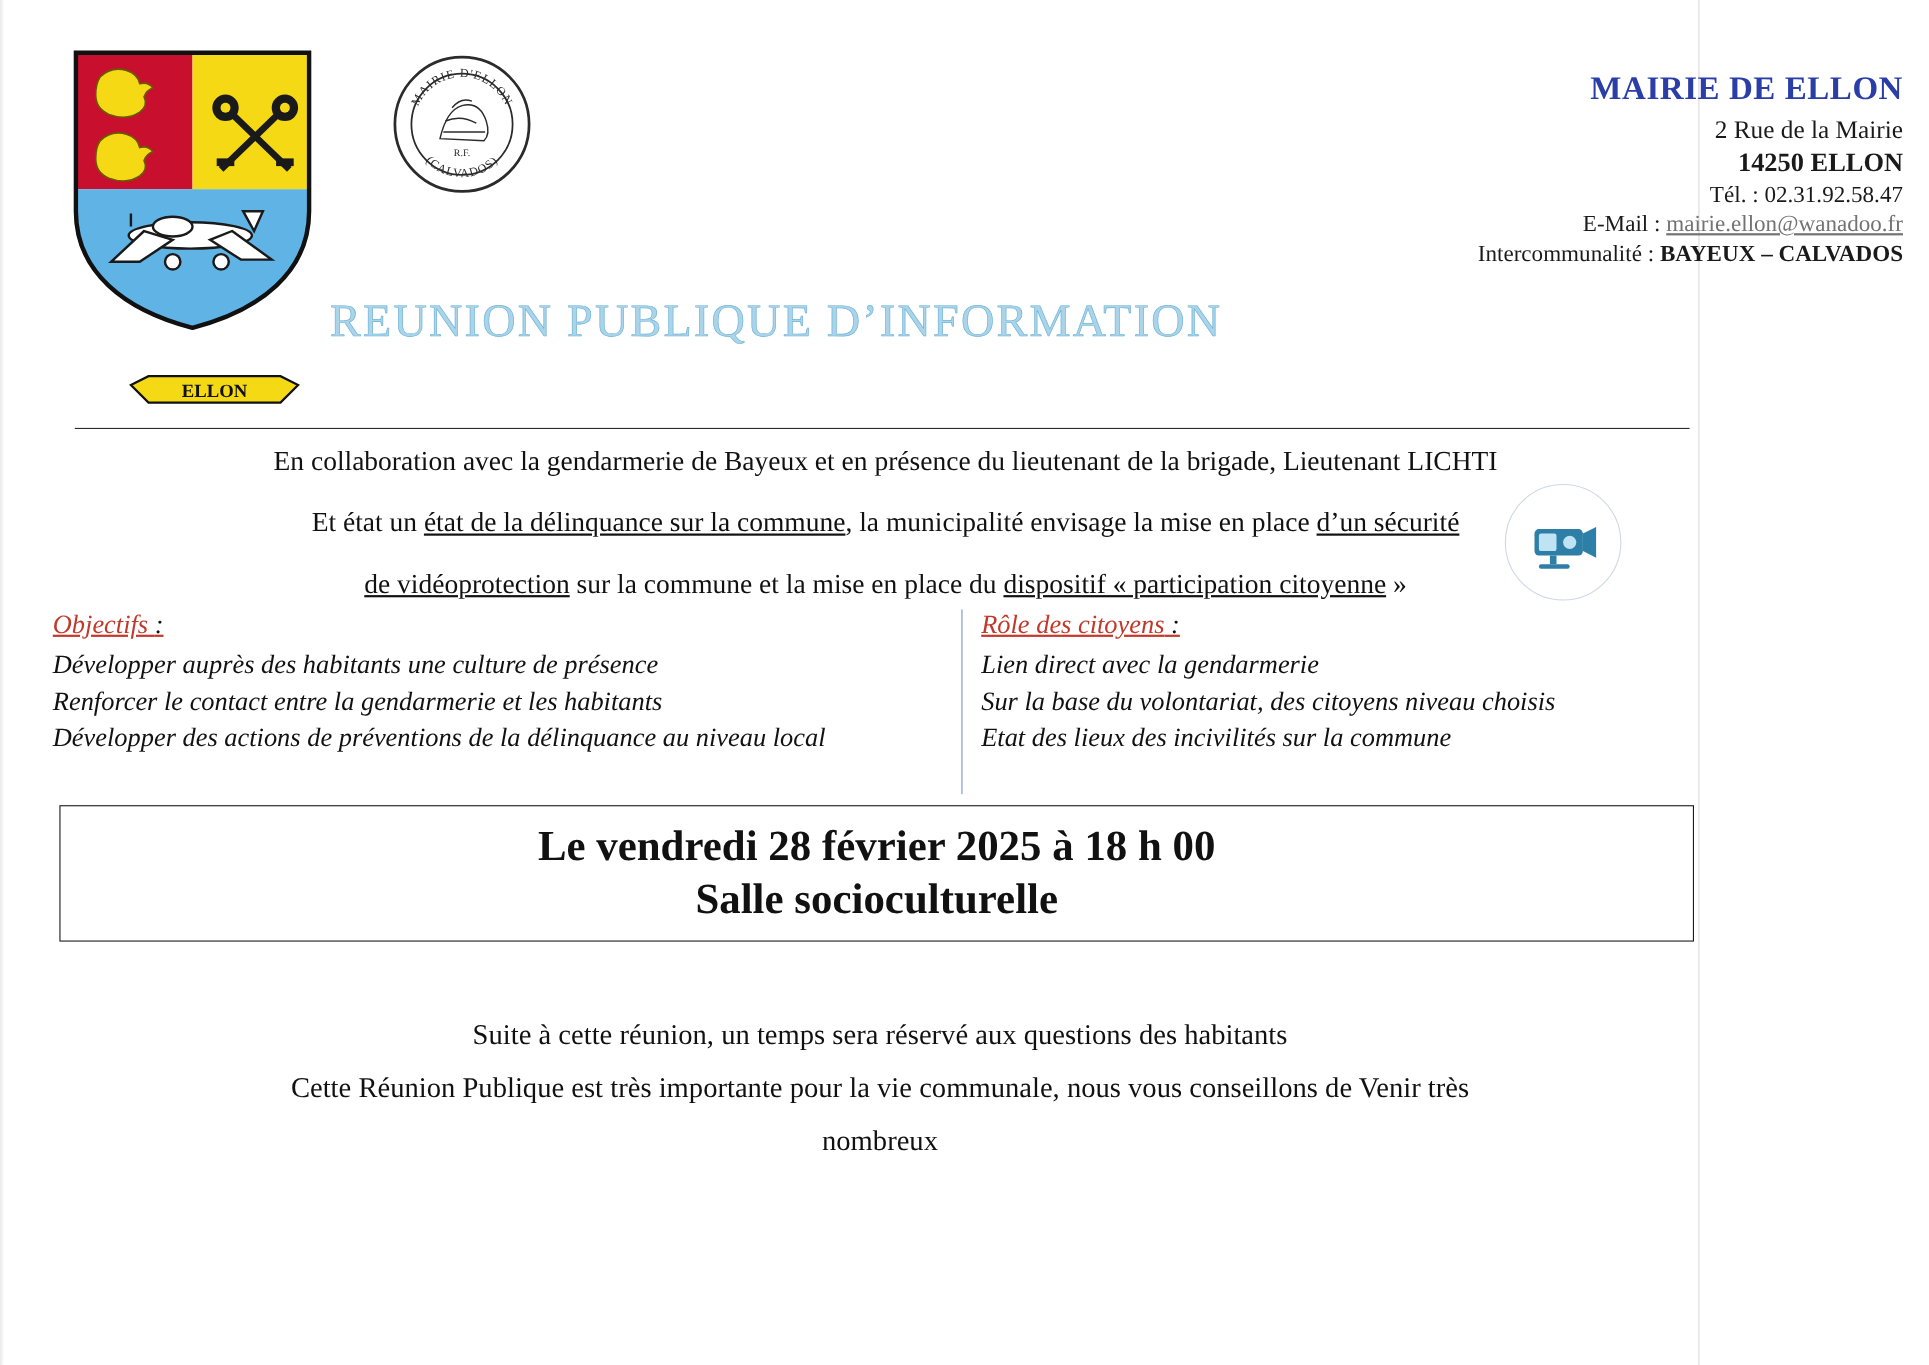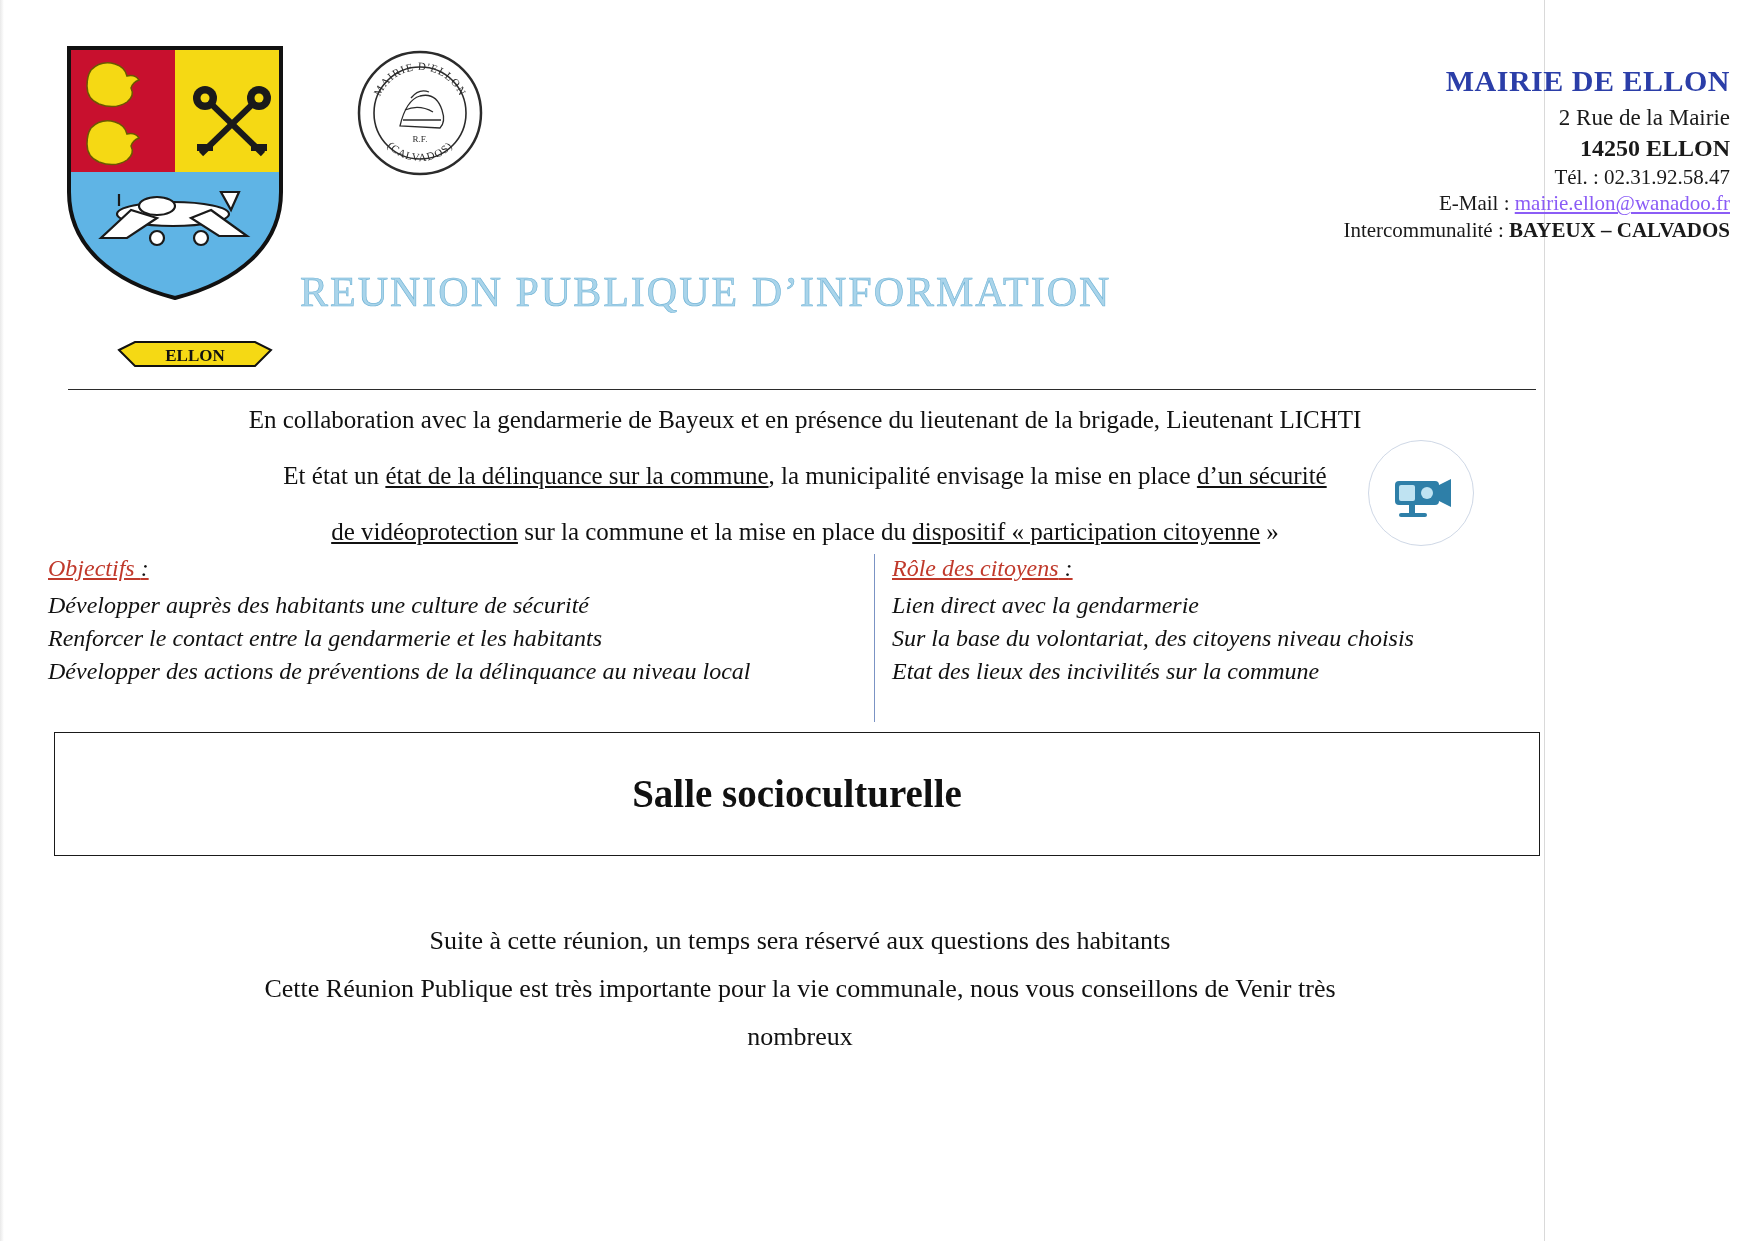--- a/index.html
+++ b/index.html
@@ -88,21 +88,21 @@
     color: #2b3ea8;
     margin-bottom: 3px;
   }
   .mairie-line {
     font-size: 23px;
     color: #1a1a1a;
   }
   .mairie-line.bold { font-weight: bold; font-size: 24px; }
   .mairie-line.small { font-size: 21px; }
   .mairie-mail-link {
-    color: #8b5cf6;
+    color: #737373;
     text-decoration: underline;
   }
 
   .doc-title {
     position: absolute;
     left: 300px;
     top: 268px;
     width: 1120px;
     text-align: left;
     font-family: "Liberation Serif", serif;
@@ -324,34 +324,35 @@
     <rect x="40" y="64" width="6" height="8" fill="#2e7fa8"></rect>
     <rect x="30" y="72" width="28" height="4" rx="2" fill="#2e7fa8"></rect>
   </svg>
 </div>
 
 <div class="cols">
   <div class="col-divider"></div>
 
   <div class="col left">
     <div class="col-heading"><span>Objectifs </span><span class="colon">:</span></div>
-    <div class="col-item">Développer auprès des habitants une culture de sécurité</div>
+    <div class="col-item">Développer auprès des habitants une culture de présence</div>
     <div class="col-item">Renforcer le contact entre la gendarmerie et les habitants</div>
     <div class="col-item">Développer des actions de préventions de la délinquance au niveau local</div>
   </div>
 
   <div class="col right">
     <div class="col-heading"><span>Rôle des citoyens</span><span class="colon"> :</span></div>
     <div class="col-item">Lien direct avec la gendarmerie</div>
     <div class="col-item">Sur la base du volontariat, des citoyens niveau choisis</div>
     <div class="col-item">Etat des lieux des incivilités sur la commune</div>
   </div>
 </div>
 
 <div class="event-box">
+  <div class="event-line">Le vendredi 28 février 2025 à 18 h 00</div>
   <div class="event-line">Salle socioculturelle</div>
 </div>
 
 <div class="closing">
   <p>Suite à cette réunion, un temps sera réservé aux questions des habitants</p>
   <p>Cette Réunion Publique est très importante pour la vie communale, nous vous conseillons de Venir très</p>
   <p>nombreux</p>
 </div>
 
 </body></html>

